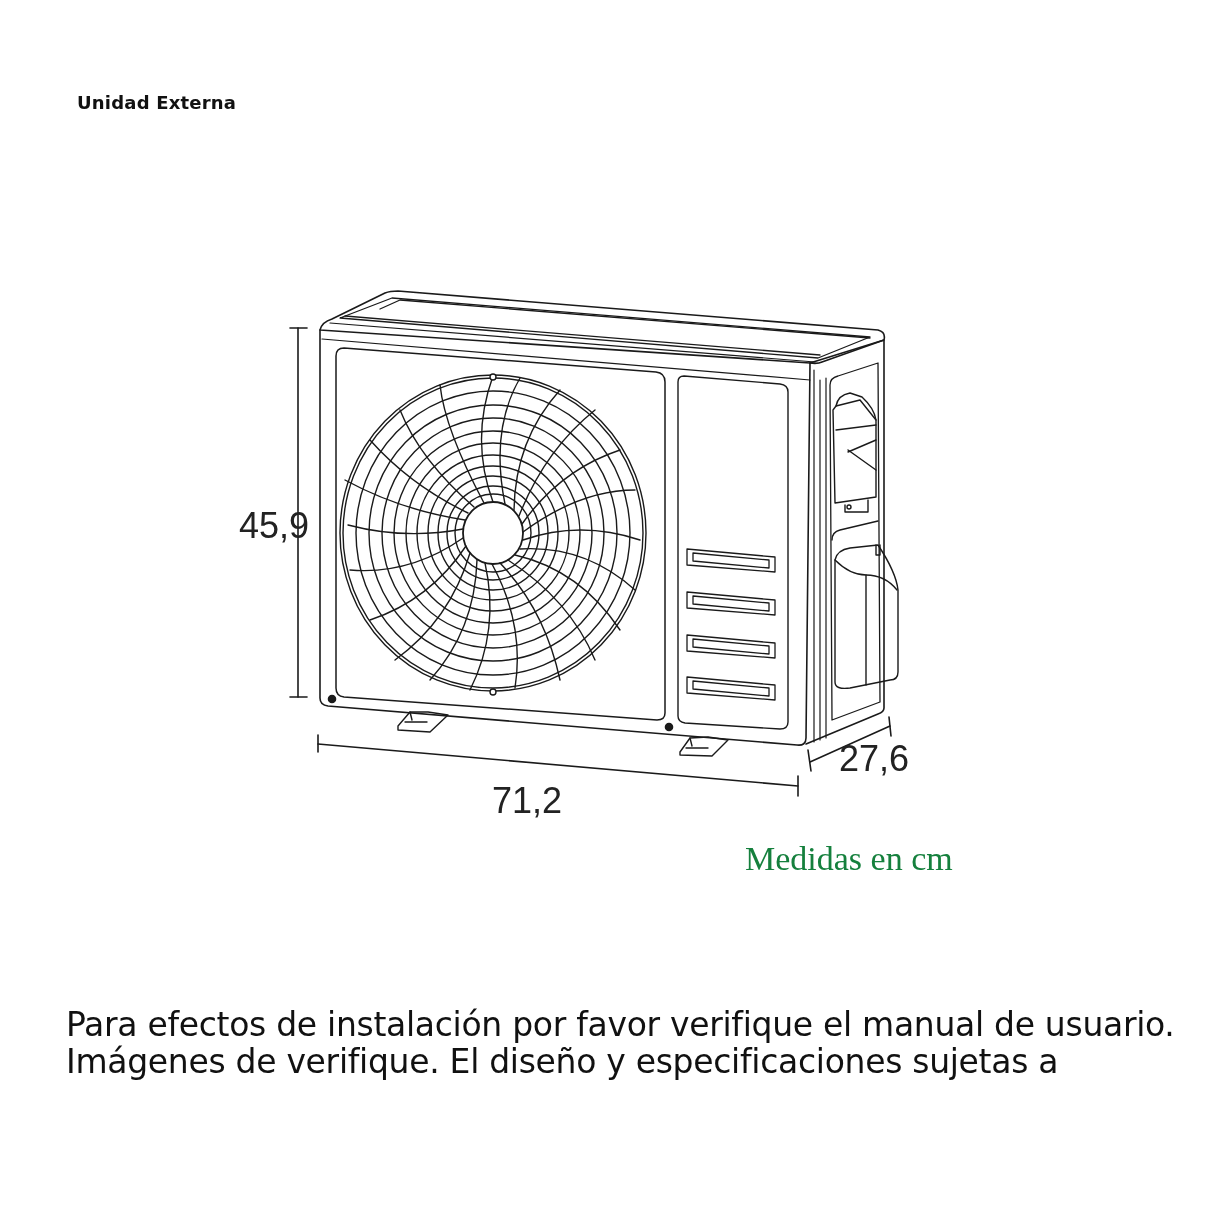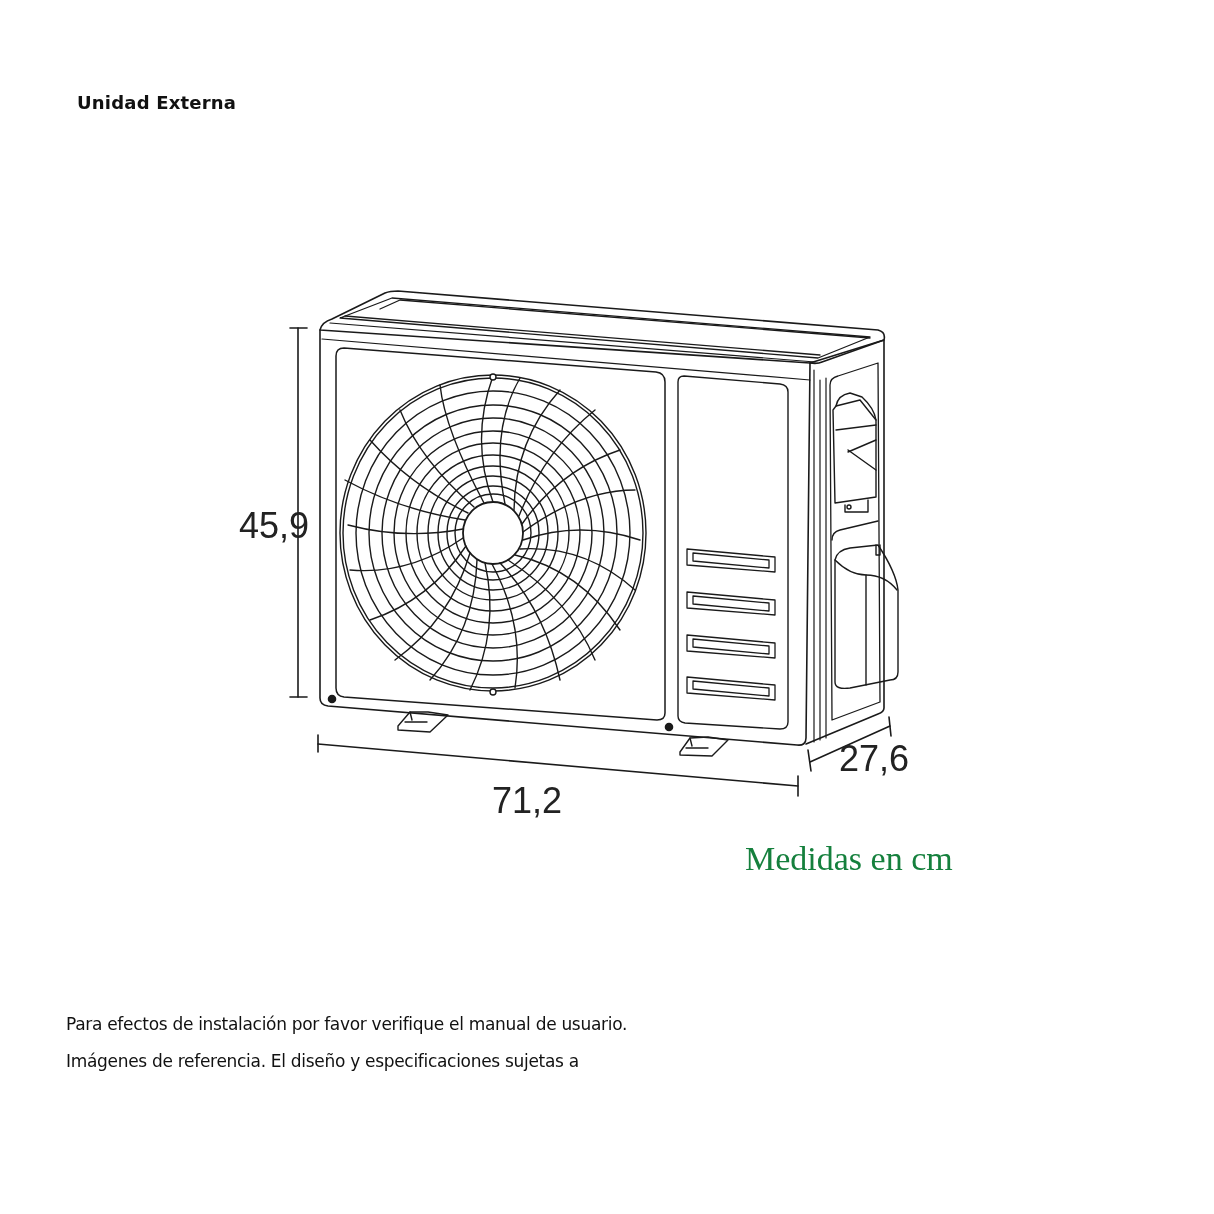--- a/index.html
+++ b/index.html
@@ -3,21 +3,21 @@
   <meta charset="utf-8">
   <style>
     html, body { margin: 0; padding: 0; background: #ffffff; }
     body { width: 1214px; height: 1214px; position: relative; overflow: hidden; font-family: "Liberation Sans", sans-serif; color: #111; }
     .title { position: absolute; left: 77px; top: 92px; font-family: "DejaVu Sans", sans-serif; font-weight: bold; font-size: 18px; letter-spacing: 0.2px; color: #111; }
     .dim { position: absolute; font-family: "Liberation Sans", sans-serif; font-size: 36px; color: #222; }
     .dim-h { left: 194px; top: 505px; margin-left: 45px; }
     .dim-w { left: 492px; top: 780px; }
     .dim-d { left: 839px; top: 738px; }
     .units { position: absolute; left: 745px; top: 840px; font-family: Liberation Serif, serif; font-size: 34px; color: #15803d; }
-    .disclaimer { position: absolute; left: 66px; top: 1006px; width: 1120px; font-family: "DejaVu Sans", sans-serif; font-size: 17px; line-height: 37px; color: #111; letter-spacing: -0.3px; }
+    .disclaimer { position: absolute; left: 66px; top: 1006px; width: 1120px; font-family: "DejaVu Sans", sans-serif; font-size: 33px; line-height: 37px; color: #111; letter-spacing: -0.3px; }
     .disclaimer div { white-space: nowrap; }
     svg.drawing { position: absolute; left: 0; top: 0; }
   </style>
 </head>
 <body>
 
 <div class="title">Unidad Externa</div>
 
 <svg class="drawing" width="1214" height="1214" viewBox="0 0 1214 1214" fill="none" stroke="#1a1a1a" stroke-width="1.6" stroke-linejoin="round" stroke-linecap="round">
 
@@ -145,14 +145,14 @@
   </g>
 </svg>
 
 <div class="dim dim-h">45,9</div>
 <div class="dim dim-w">71,2</div>
 <div class="dim dim-d">27,6</div>
 <div class="units">Medidas en cm</div>
 
 <div class="disclaimer">
   <div>Para efectos de instalación por favor verifique el manual de usuario.</div>
-  <div>Imágenes de referencia. El diseño y especificaciones sujetas a</div>
+  <div>Imágenes de verifique. El diseño y especificaciones sujetas a</div>
 </div>
 
 </body></html>

